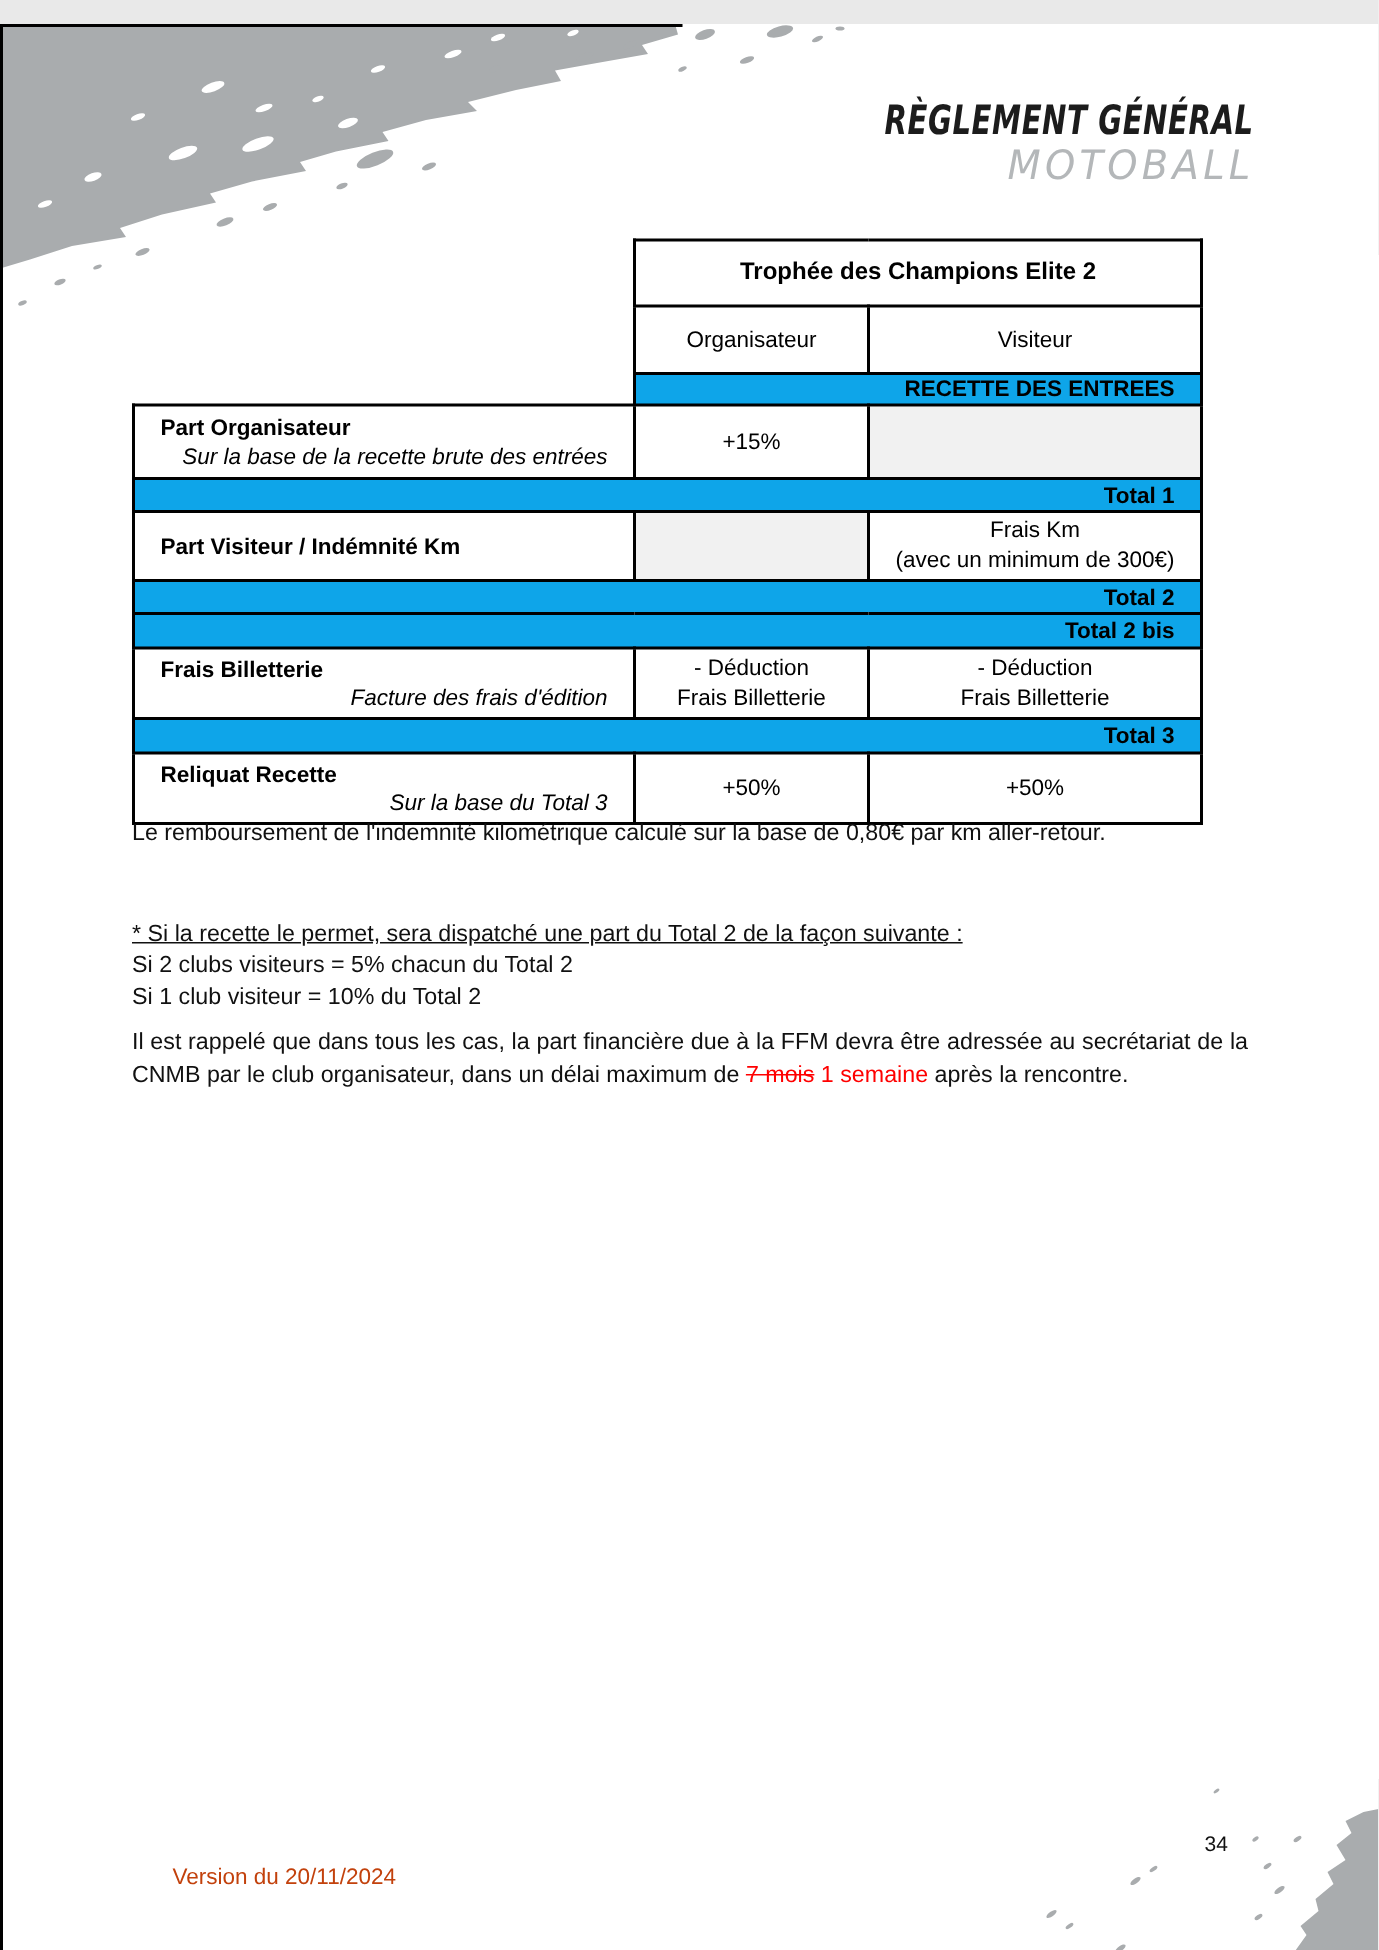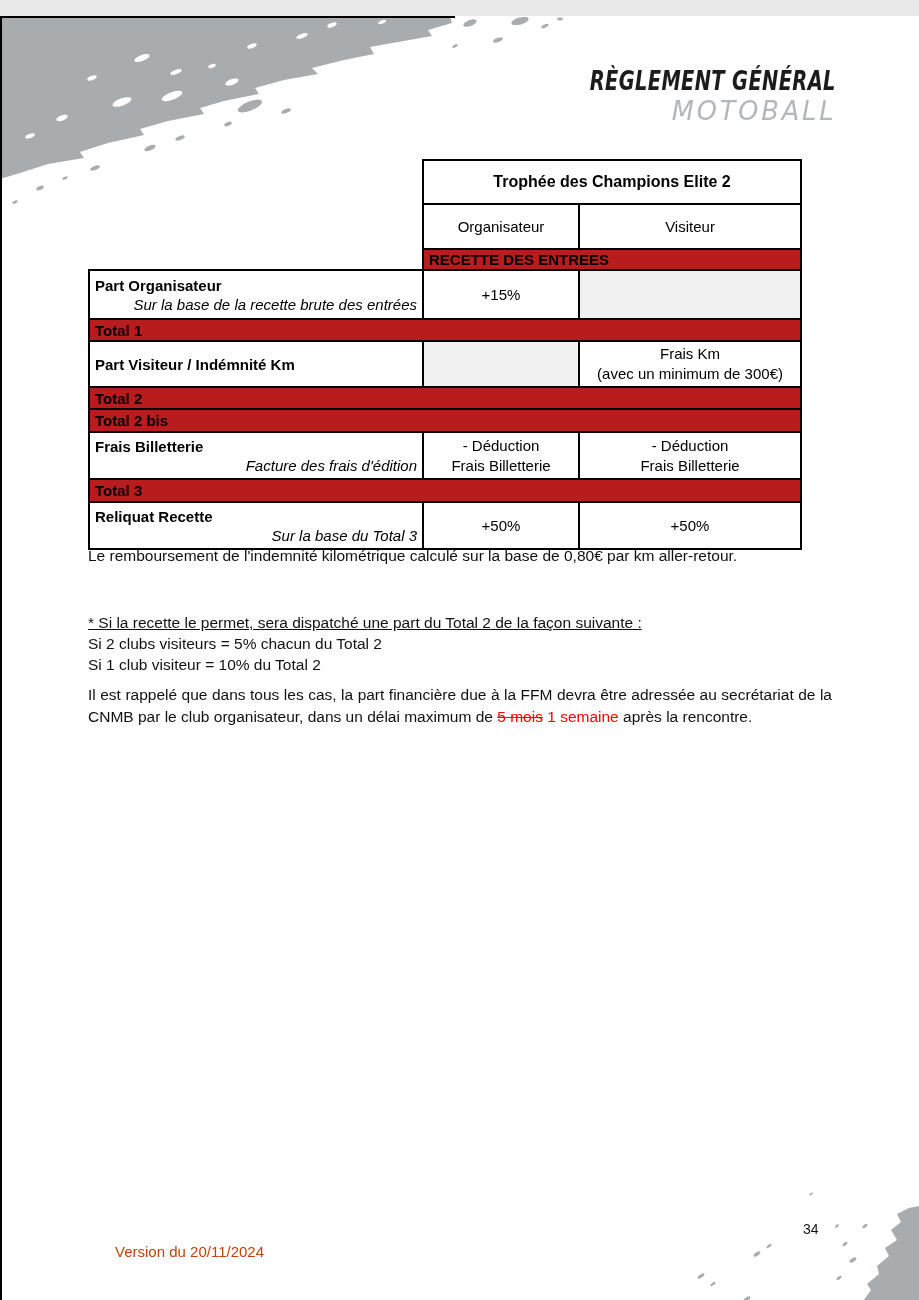--- a/index.html
+++ b/index.html
@@ -30,25 +30,25 @@
   .masthead .m2 {
     display:inline-block; transform:scaleX(0.95); transform-origin:100% 50%;
     margin-top:3px;
     font-style:italic; font-weight:400; font-size:27px; letter-spacing:3px; color:#b4b7b9;
     font-family:"DejaVu Sans", sans-serif;
   }
 
   
   table.fin { position:absolute; left:88px; top:143px; width:712px;
     border-collapse:collapse; table-layout:fixed; font-size:15px; color:#000; }
-  table.fin td { border:2px solid #000; padding:0 5px; vertical-align:middle; overflow:hidden; }
+  table.fin td { border:2px solid #000; padding:0 17px; vertical-align:middle; overflow:hidden; }
   table.fin td.nocell { border:none; background:transparent; }
   td.c { text-align:center; }
   td.tbl-title { font-weight:bold; font-size:16px; text-align:center; }
-  td.band { background:#b91c1c; font-weight:bold; text-align:left; }
+  td.band { background:#0ea5e9; font-weight:bold; text-align:right; }
   td.shade { background:#f1f1f1; }
   .lab  { font-weight:bold; line-height:19px; }
   .sub  { font-style:italic; line-height:19px;text-align:right; }
   .two-line { line-height:20px; text-align:center; }
 
   
   .bodytext { font-size:15.5px; line-height:21px; color:#111; }
   .para1 { position:absolute; left:88px; top:529px; width:760px; }
   .notes { position:absolute; left:88px; top:596px; width:760px; }
   .note-title { text-decoration:underline; }
@@ -210,21 +210,21 @@
   <div class="bodytext para1">Le remboursement de l'indemnité kilométrique calculé sur la base de 0,80€ par km aller-retour.</div>
 
   <div class="bodytext notes">
     <div class="note-title">* Si la recette le permet, sera dispatché une part du Total 2 de la façon suivante :</div>
     <div>Si 2 clubs visiteurs = 5% chacun du Total 2</div>
     <div>Si 1 club visiteur = 10% du Total 2</div>
   </div>
 
   <div class="bodytext para2">
     <span>Il est rappelé que dans tous les cas, la part financière due à la FFM devra être adressée au secrétariat de la CNMB par le club organisateur, dans un délai maximum de</span>
-    <span class="red strike">5 mois</span>
+    <span class="red strike">7 mois</span>
     <span class="red">1 semaine</span>
     <span>après la rencontre.</span>
   </div>
 
   <div class="version">Version du 20/11/2024</div>
   <div class="pageno">34</div>
 
 </div>
 
 </body></html>

